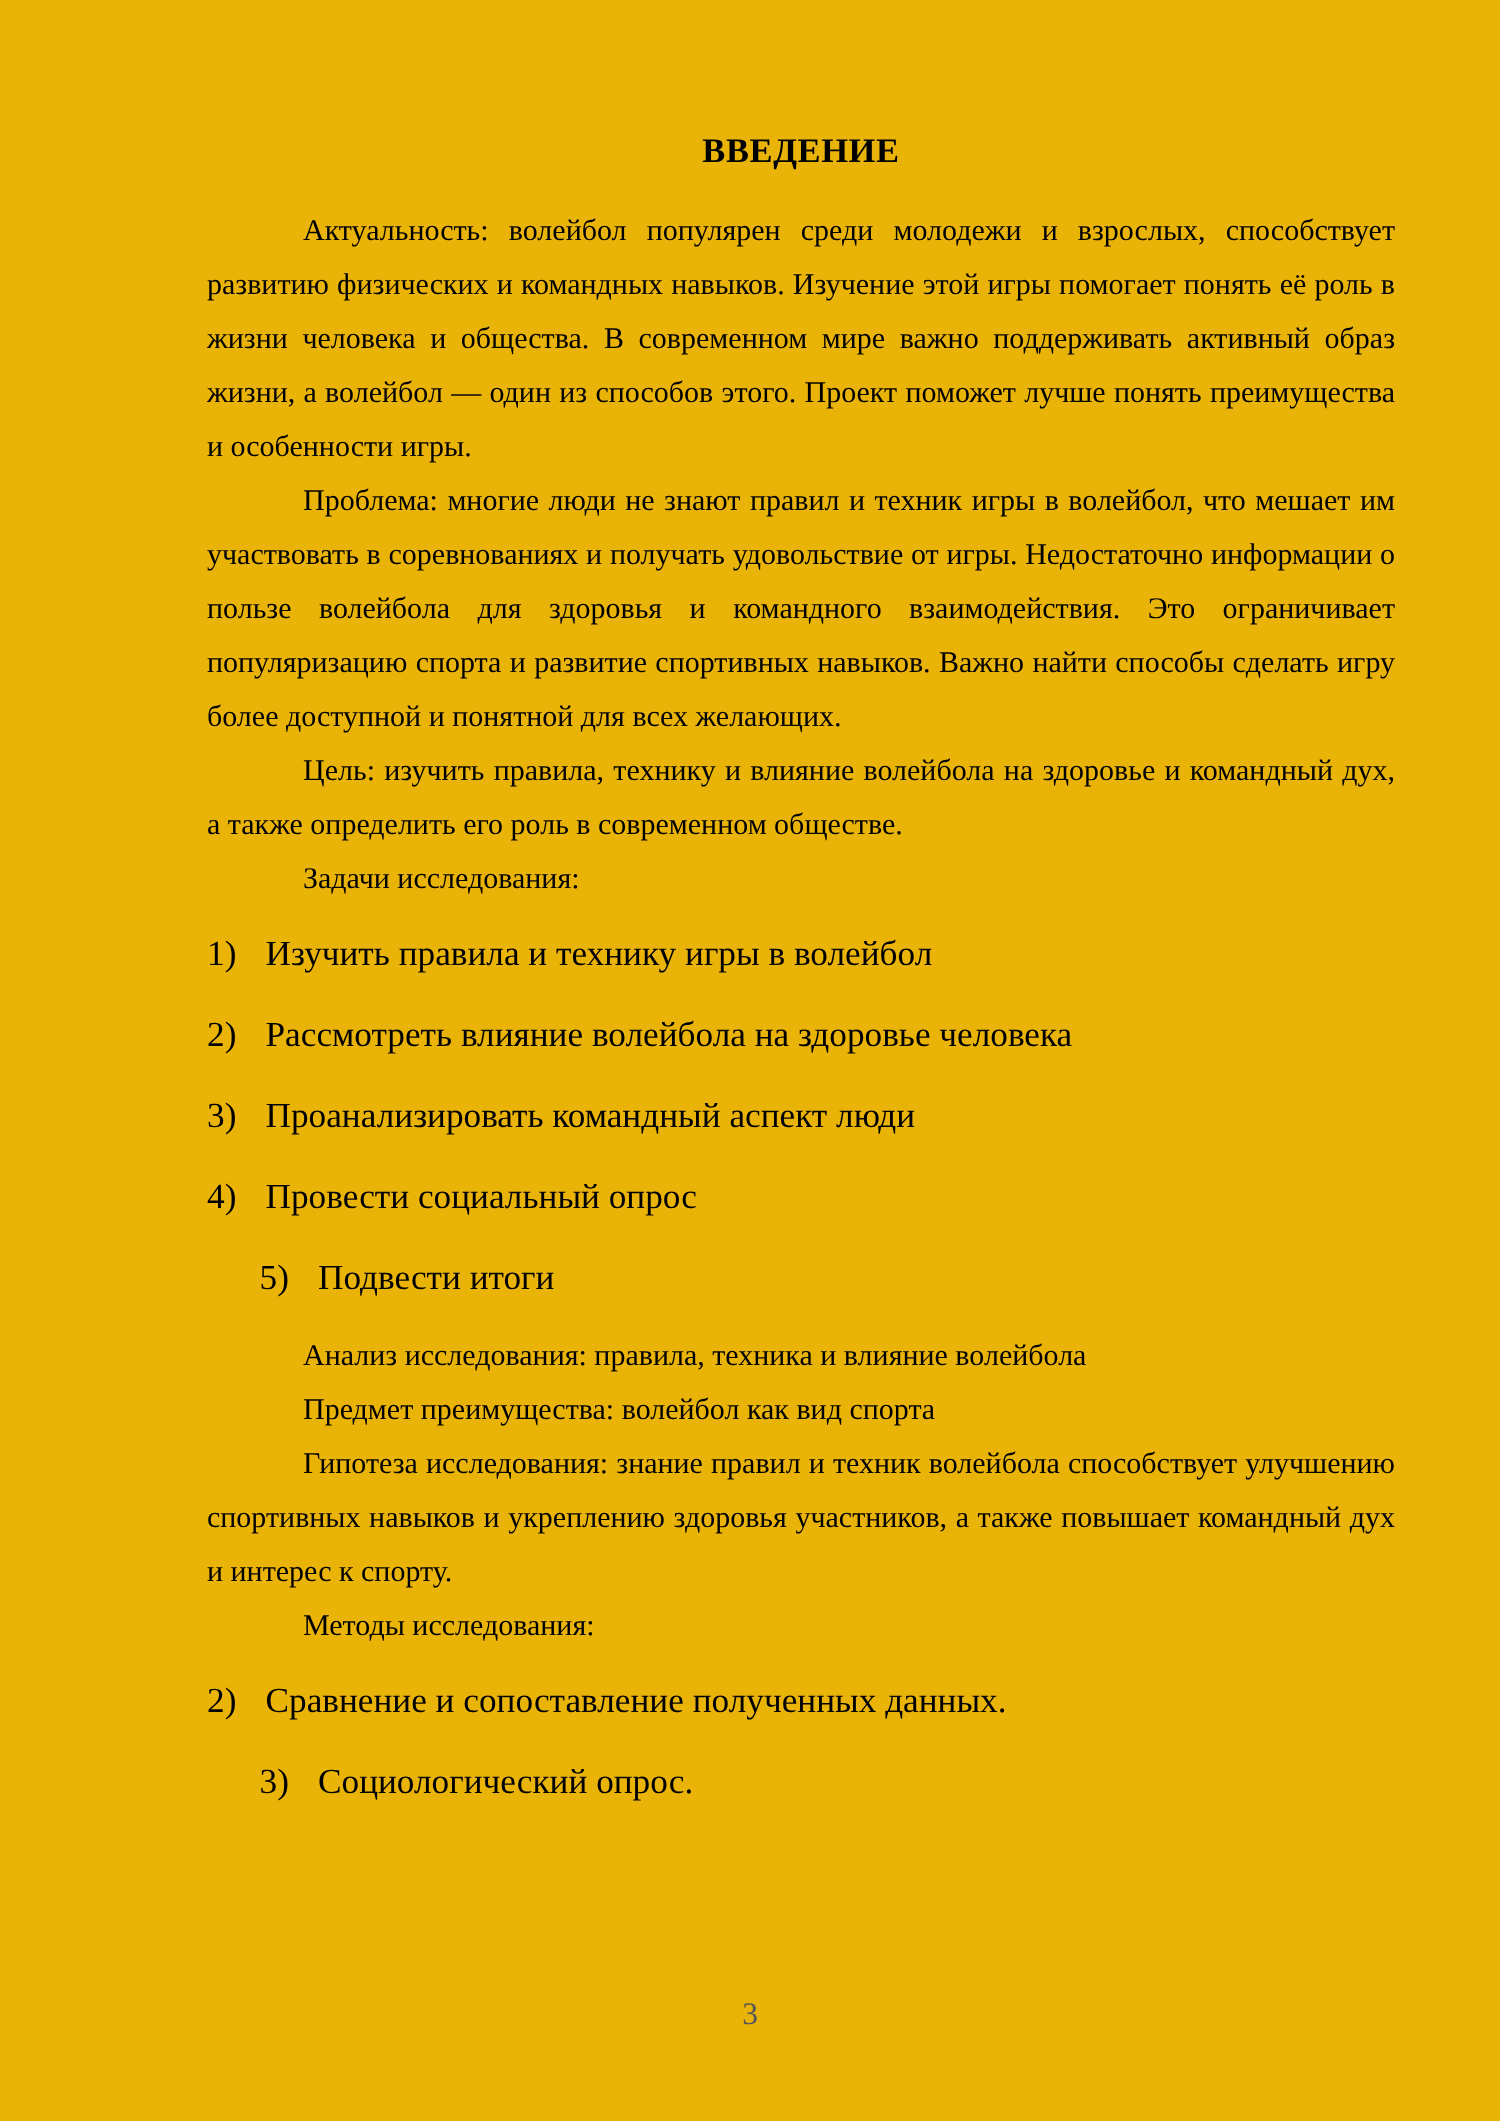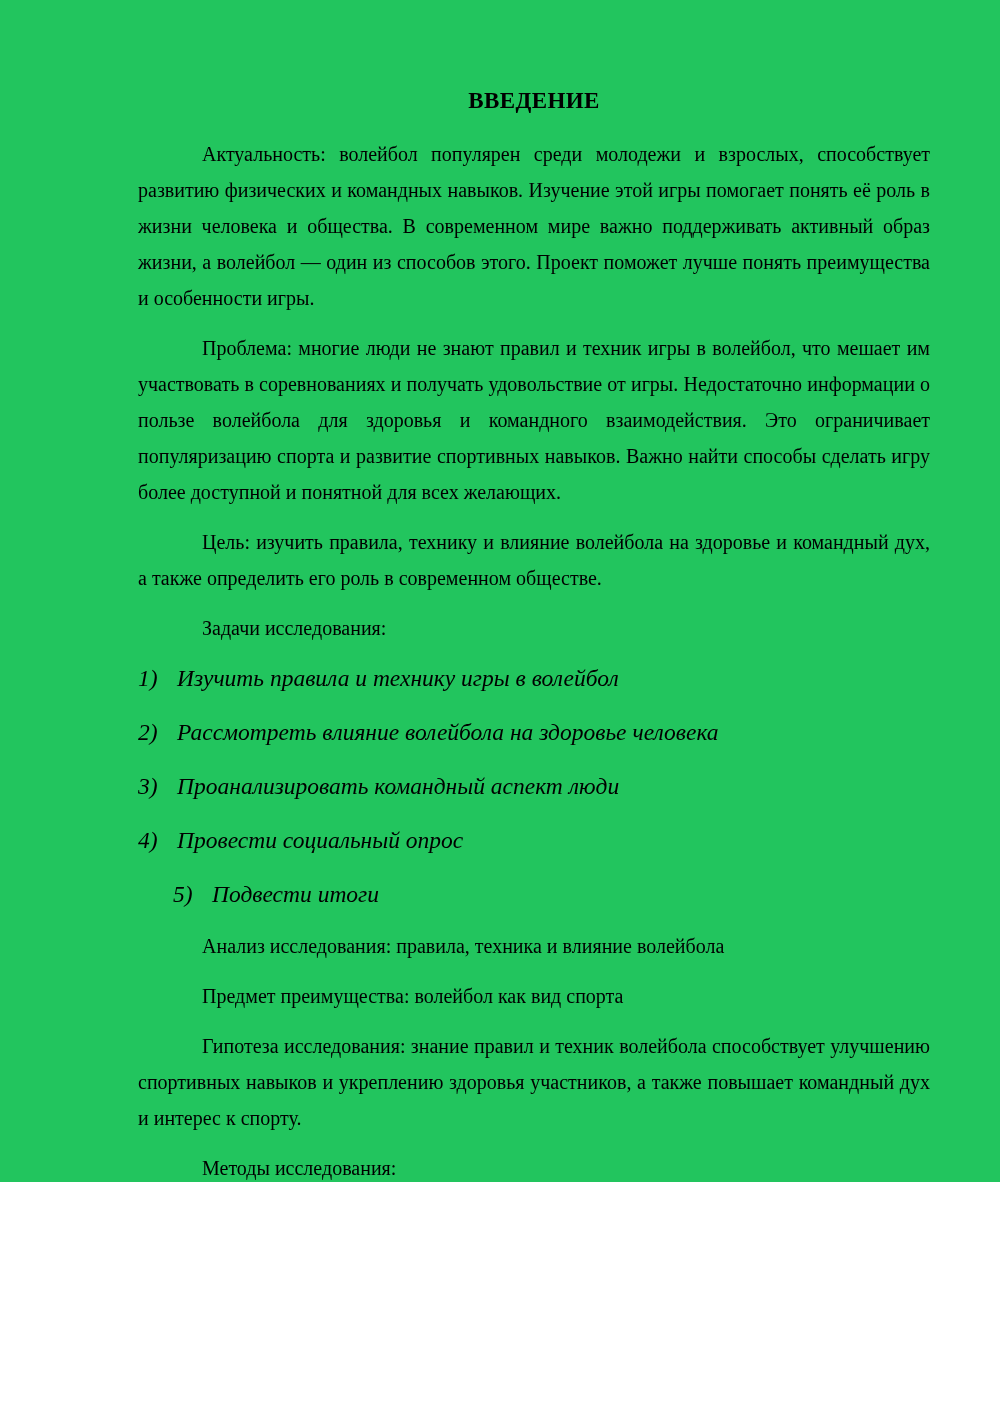--- a/index.html
+++ b/index.html
@@ -4,22 +4,22 @@
 <style>
   html, body {
     margin: 0;
     padding: 0;
     background: #ffffff;
   }
 
   .page {
     position: relative;
     width: 1000px;
-    height: 1182px;
-    background: #22c55e;
+    height: 1414px;
+    background: #eab308;
     margin: 0 auto;
     overflow: hidden;
     font-family: "Liberation Serif", "DejaVu Serif", serif;
     color: #000000;
   }
 
   .content {
     position: absolute;
     left: 138px;
     top: 86px;
@@ -40,21 +40,20 @@
     line-height: 36px;
     text-align: justify;
     text-justify: inter-word;
     text-indent: 64px;
     margin: 0;
     padding: 0;
     hyphens: none;
   }
 
   .para + .para {
-    margin-top: 14px;
   }
 
   
   .para-short {
     text-align: left;
   }
 
   .list {
     margin: 14px 0 0 0;
     padding: 0;
@@ -62,21 +61,20 @@
   }
 
   .list-item {
     font-size: 23.5px;
     line-height: 36px;
     text-align: left;
     margin: 0 0 18px 0;
     padding: 0 0 0 39px;
     text-indent: -39px;
     white-space: nowrap;
-    font-style: italic;
   }
 
   .list-item:last-child {
     margin-bottom: 0;
     margin-left: 35px;
   }
 
   .list-item .marker {
     display: inline-block;
     width: 39px;

